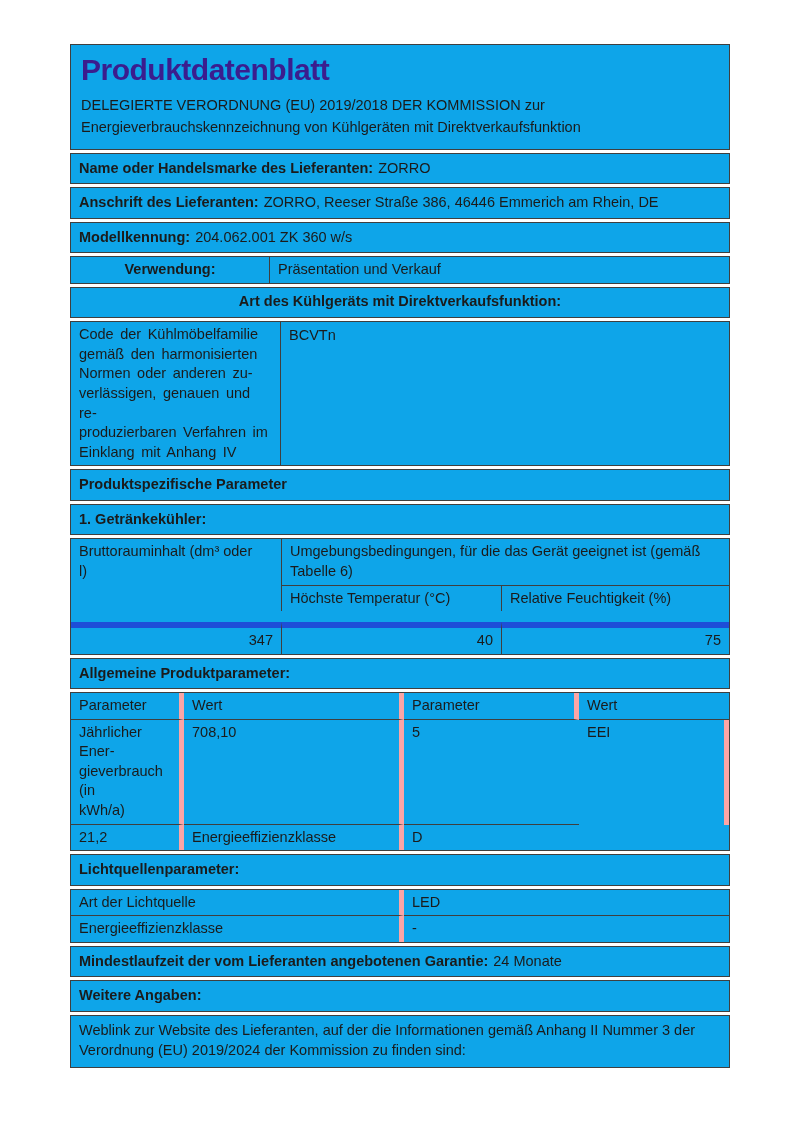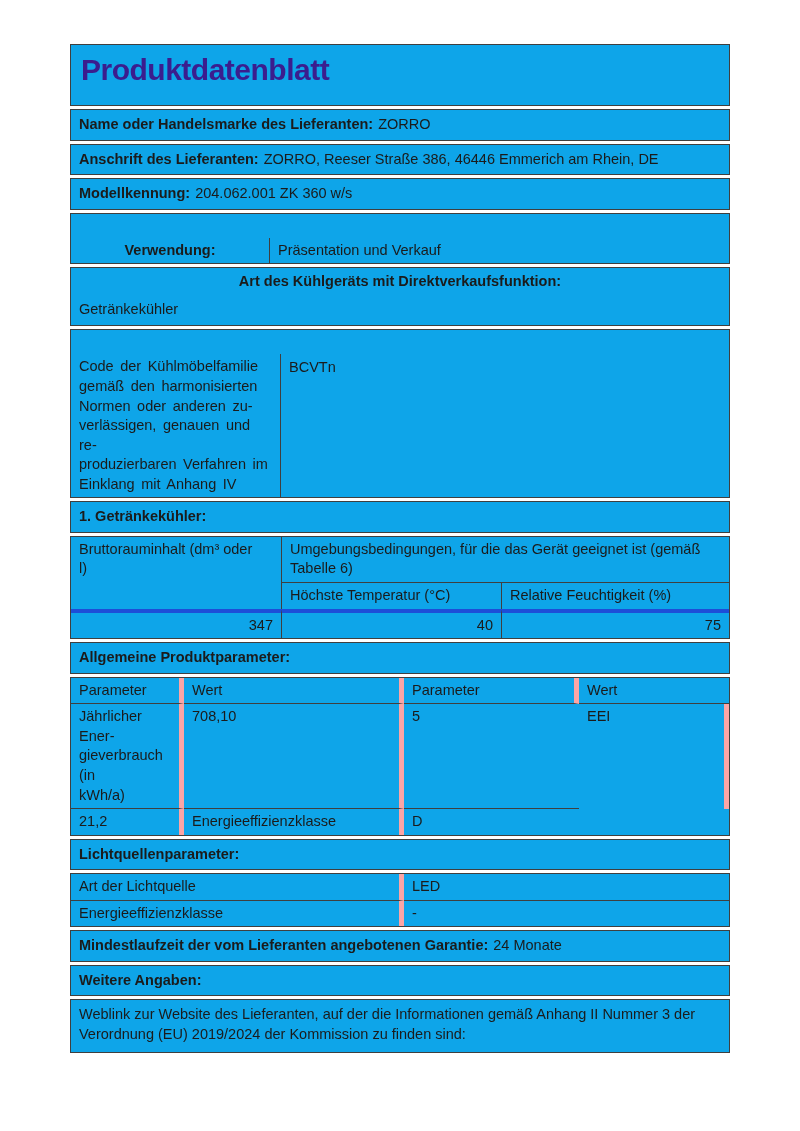--- a/index.html
+++ b/index.html
@@ -16,41 +16,41 @@
   .header-box{padding:8px 10px 10px 10px;}
   .header-box h1{margin:0 0 9px 0;font-size:30px;line-height:1.1;font-weight:bold;letter-spacing:-0.5px;}
   .reg{line-height:1.5;}
 
   
   .kv{padding:5px 8px;}
   .kv .v{margin-left:5px;}
 
   
   .split{display:flex;align-items:stretch;}
-  .split .cell{padding:3px 8px;box-sizing:border-box;margin-top:24px;}
+  .split .cell{padding:3px 8px;box-sizing:border-box;}
   .split .divR{border-right:1px solid #3f3f3f;}
   .use-label{width:199px;flex:0 0 199px;}
   .code-label{width:210px;flex:0 0 210px;word-spacing:2.5px;padding:4px 8px 6px 8px;}
   .flex1{flex:1;}
 
   
   .type-box{padding:4px 8px 6px 8px;}
   .type-box .tv{margin-top:8px;}
 
   
   .sec{padding:5px 8px;font-weight:bold;}
 
   
   .grid-vol{display:grid;grid-template-columns:211px 220px 1fr;}
   .grid-vol > div{box-sizing:border-box;padding:3px 8px;}
   .c-brutto{grid-row:1 / span 2;grid-column:1;border-right:1px solid #3f3f3f;padding-top:4px;}
   .c-umgeb{grid-row:1;grid-column:2 / 4;padding-top:4px;padding-bottom:5px;}
   .c-temp{grid-row:2;grid-column:2;border-top:1px solid #3f3f3f;border-right:1px solid #3f3f3f;}
   .c-hum{grid-row:2;grid-column:3;border-top:1px solid #3f3f3f;}
-  .c-num{border-top:4px solid #1d4ed8;text-align:right;}
+  .c-num{border-top:6px solid #1d4ed8;text-align:right;margin-top:11px;}
   .cn1{grid-row:3;grid-column:1;border-right:1px solid #3f3f3f;}
   .cn2{grid-row:3;grid-column:2;border-right:1px solid #3f3f3f;}
   .cn3{grid-row:3;grid-column:3;}
 
   
   .grid-gp{display:grid;grid-template-columns:113px 220px 175px 1fr;}
   .grid-gp > div{box-sizing:border-box;padding:3px 8px;}
   .gp-divR{border-right:5px solid #fca5a5;}
   .gp-divB{border-bottom:1px solid #3f3f3f;}
   .gp-tall{padding-top:4px;padding-bottom:6px;}
@@ -62,20 +62,22 @@
   
   .weblink-box{padding:5px 8px 7px 8px;}
 </style>
 </head>
 <body>
 
 <div class="sheet">
 
   <div class="box header-box">
     <h1 style="color: rgb(59, 29, 142);">Produktdatenblatt</h1>
+    <div class="reg prelines">DELEGIERTE VERORDNUNG (EU) 2019/2018 DER KOMMISSION zur
+Energieverbrauchskennzeichnung von Kühlgeräten mit Direktverkaufsfunktion</div>
   </div>
 
   <div class="box kv">
     <span class="b">Name oder Handelsmarke des Lieferanten:</span><span class="v">ZORRO</span>
   </div>
 
   <div class="box kv">
     <span class="b">Anschrift des Lieferanten:</span><span class="v">ZORRO, Reeser Straße 386, 46446 Emmerich am Rhein, DE</span>
   </div>
 
@@ -83,33 +85,33 @@
     <span class="b">Modellkennung:</span><span class="v">204.062.001 ZK 360 w/s</span>
   </div>
 
   <div class="box split">
     <div class="cell divR use-label b">Verwendung:</div>
     <div class="cell flex1">Präsentation und Verkauf</div>
   </div>
 
   <div class="box type-box">
     <div class="b">Art des Kühlgeräts mit Direktverkaufsfunktion:</div>
-    <div class="tv">Getränkekühler</div>
   </div>
 
   <div class="box split">
     <div class="cell divR code-label prelines">Code der Kühlmöbelfamilie
 gemäß den harmonisierten
 Normen oder anderen zu-
 verlässigen, genauen und re-
 produzierbaren Verfahren im
 Einklang mit Anhang IV</div>
     <div class="cell flex1" style="padding-top:4px;">BCVTn</div>
   </div>
 
+  <div class="box sec">Produktspezifische Parameter</div>
 
   <div class="box sec">1. Getränkekühler:</div>
 
   <div class="box grid-vol">
     <div class="c-brutto prelines">Bruttorauminhalt (dm³ oder
 l)</div>
     <div class="c-umgeb prelines">Umgebungsbedingungen, für die das Gerät geeignet ist (gemäß
 Tabelle 6)</div>
     <div class="c-temp">Höchste Temperatur (°C)</div>
     <div class="c-hum">Relative Feuchtigkeit (%)</div>

